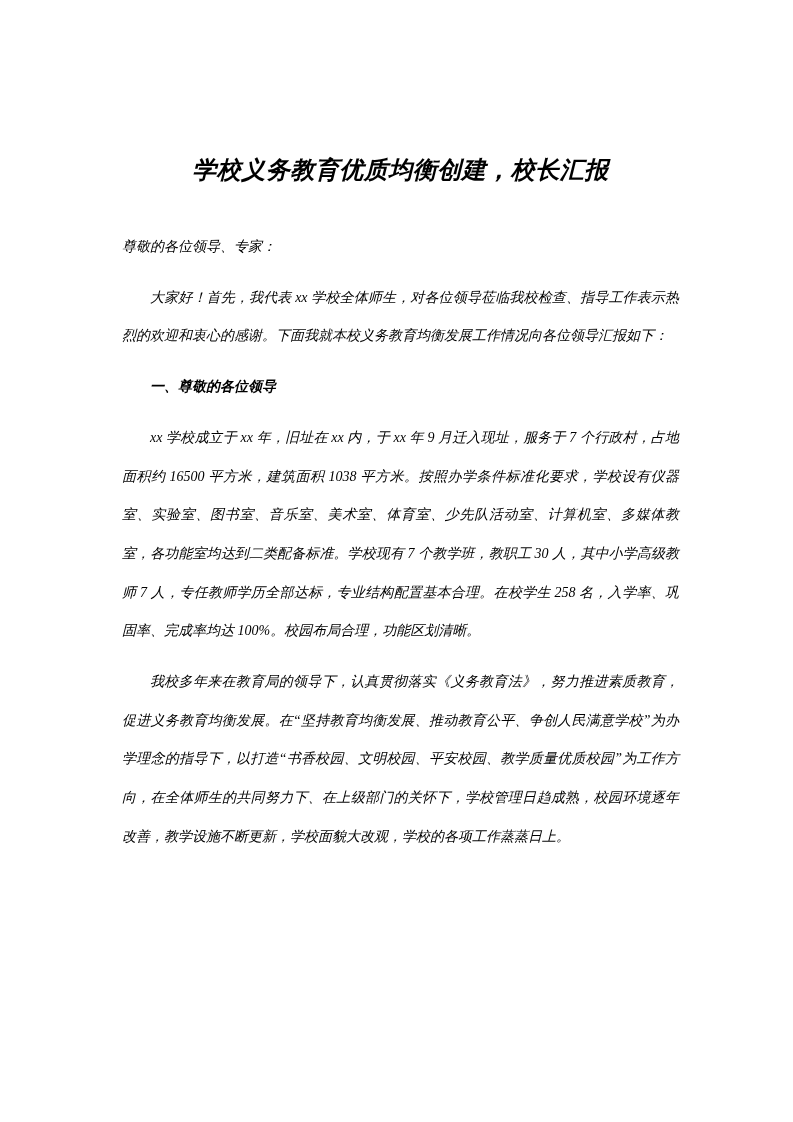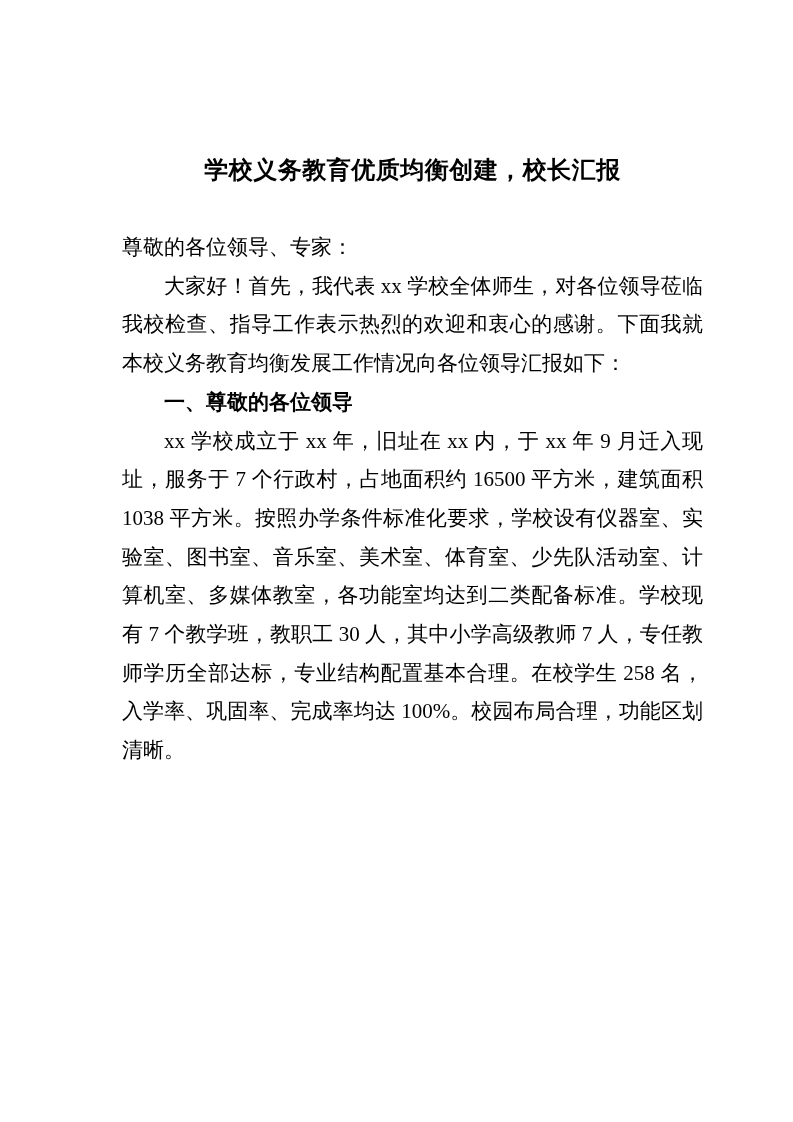--- a/index.html
+++ b/index.html
@@ -11,35 +11,36 @@
     position: relative;
     width: 793px;
     height: 1122px;
     background: #ffffff;
     overflow: hidden;
     font-family: "Liberation Serif", "DejaVu Serif", serif;
     color: #000000;
   }
   .content {
     position: absolute;
-    left: 122px;
+    left: 110px;
     top: 150px;
     width: 581px;
+    font-style: italic;
   }
   .doc-title {
     margin: 0 0 38px 0;
     font-size: 24px;
     line-height: 40px;
     font-weight: bold;
     text-align: center;
     letter-spacing: 0.5px;
   }
   .para {
-    margin: 0;
-    font-size: 21px;
+    margin: 12px;
+    font-size: 14px;
     line-height: 38.7px;
     text-align: justify;
     word-break: break-all;
   }
   .indent {
     text-indent: 2em;
   }
   .heading {
     font-weight: bold;
   }
@@ -53,16 +54,17 @@
     <h1 class="doc-title">学校义务教育优质均衡创建，校长汇报</h1>
 
     <p class="para">尊敬的各位领导、专家：</p>
 
     <p class="para indent">大家好！首先，我代表 xx 学校全体师生，对各位领导莅临我校检查、指导工作表示热烈的欢迎和衷心的感谢。下面我就本校义务教育均衡发展工作情况向各位领导汇报如下：</p>
 
     <p class="para indent heading">一、尊敬的各位领导</p>
 
     <p class="para indent">xx 学校成立于 xx 年，旧址在 xx 内，于 xx 年 9 月迁入现址，服务于 7 个行政村，占地面积约 16500 平方米，建筑面积 1038 平方米。按照办学条件标准化要求，学校设有仪器室、实验室、图书室、音乐室、美术室、体育室、少先队活动室、计算机室、多媒体教室，各功能室均达到二类配备标准。学校现有 7 个教学班，教职工 30 人，其中小学高级教师 7 人，专任教师学历全部达标，专业结构配置基本合理。在校学生 258 名，入学率、巩固率、完成率均达 100%。校园布局合理，功能区划清晰。</p>
 
+    <p class="para indent">我校多年来在教育局的领导下，认真贯彻落实《义务教育法》，努力推进素质教育，促进义务教育均衡发展。在“坚持教育均衡发展、推动教育公平、争创人民满意学校”为办学理念的指导下，以打造“书香校园、文明校园、平安校园、教学质量优质校园”为工作方向，在全体师生的共同努力下、在上级部门的关怀下，学校管理日趋成熟，校园环境逐年改善，教学设施不断更新，学校面貌大改观，学校的各项工作蒸蒸日上。</p>
 
 
   </div>
 </div>
 
 </body></html>

